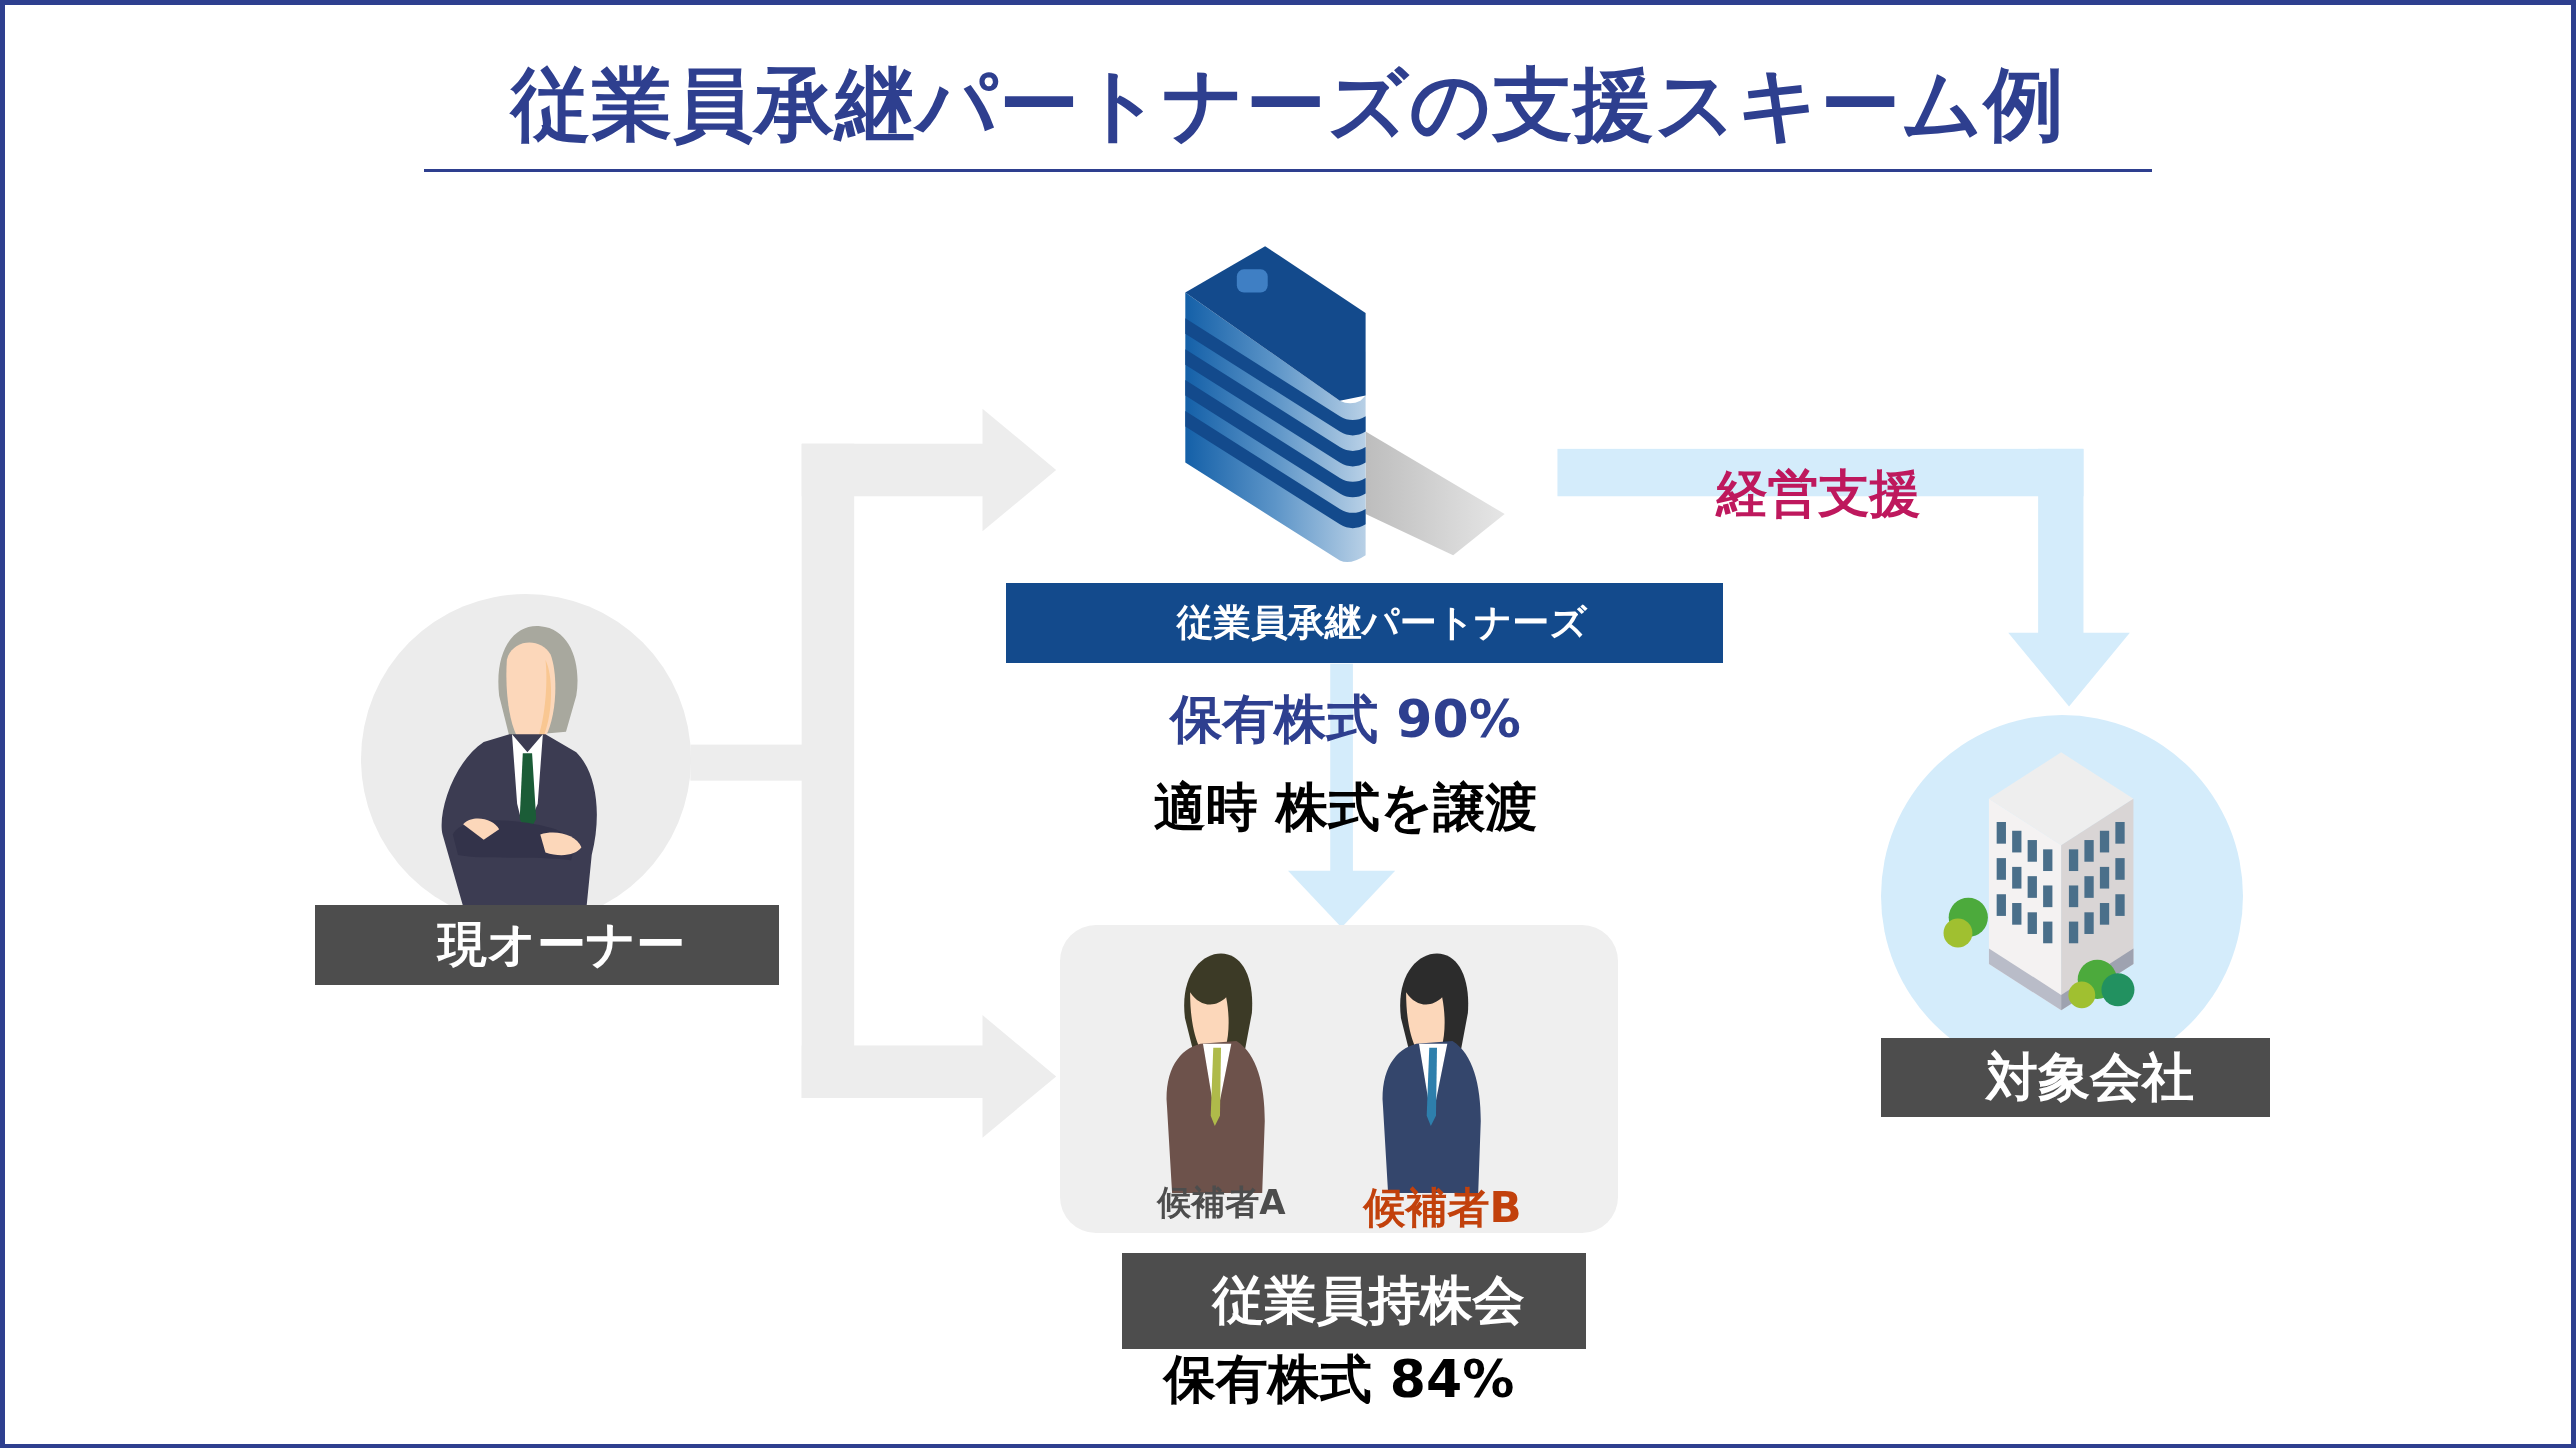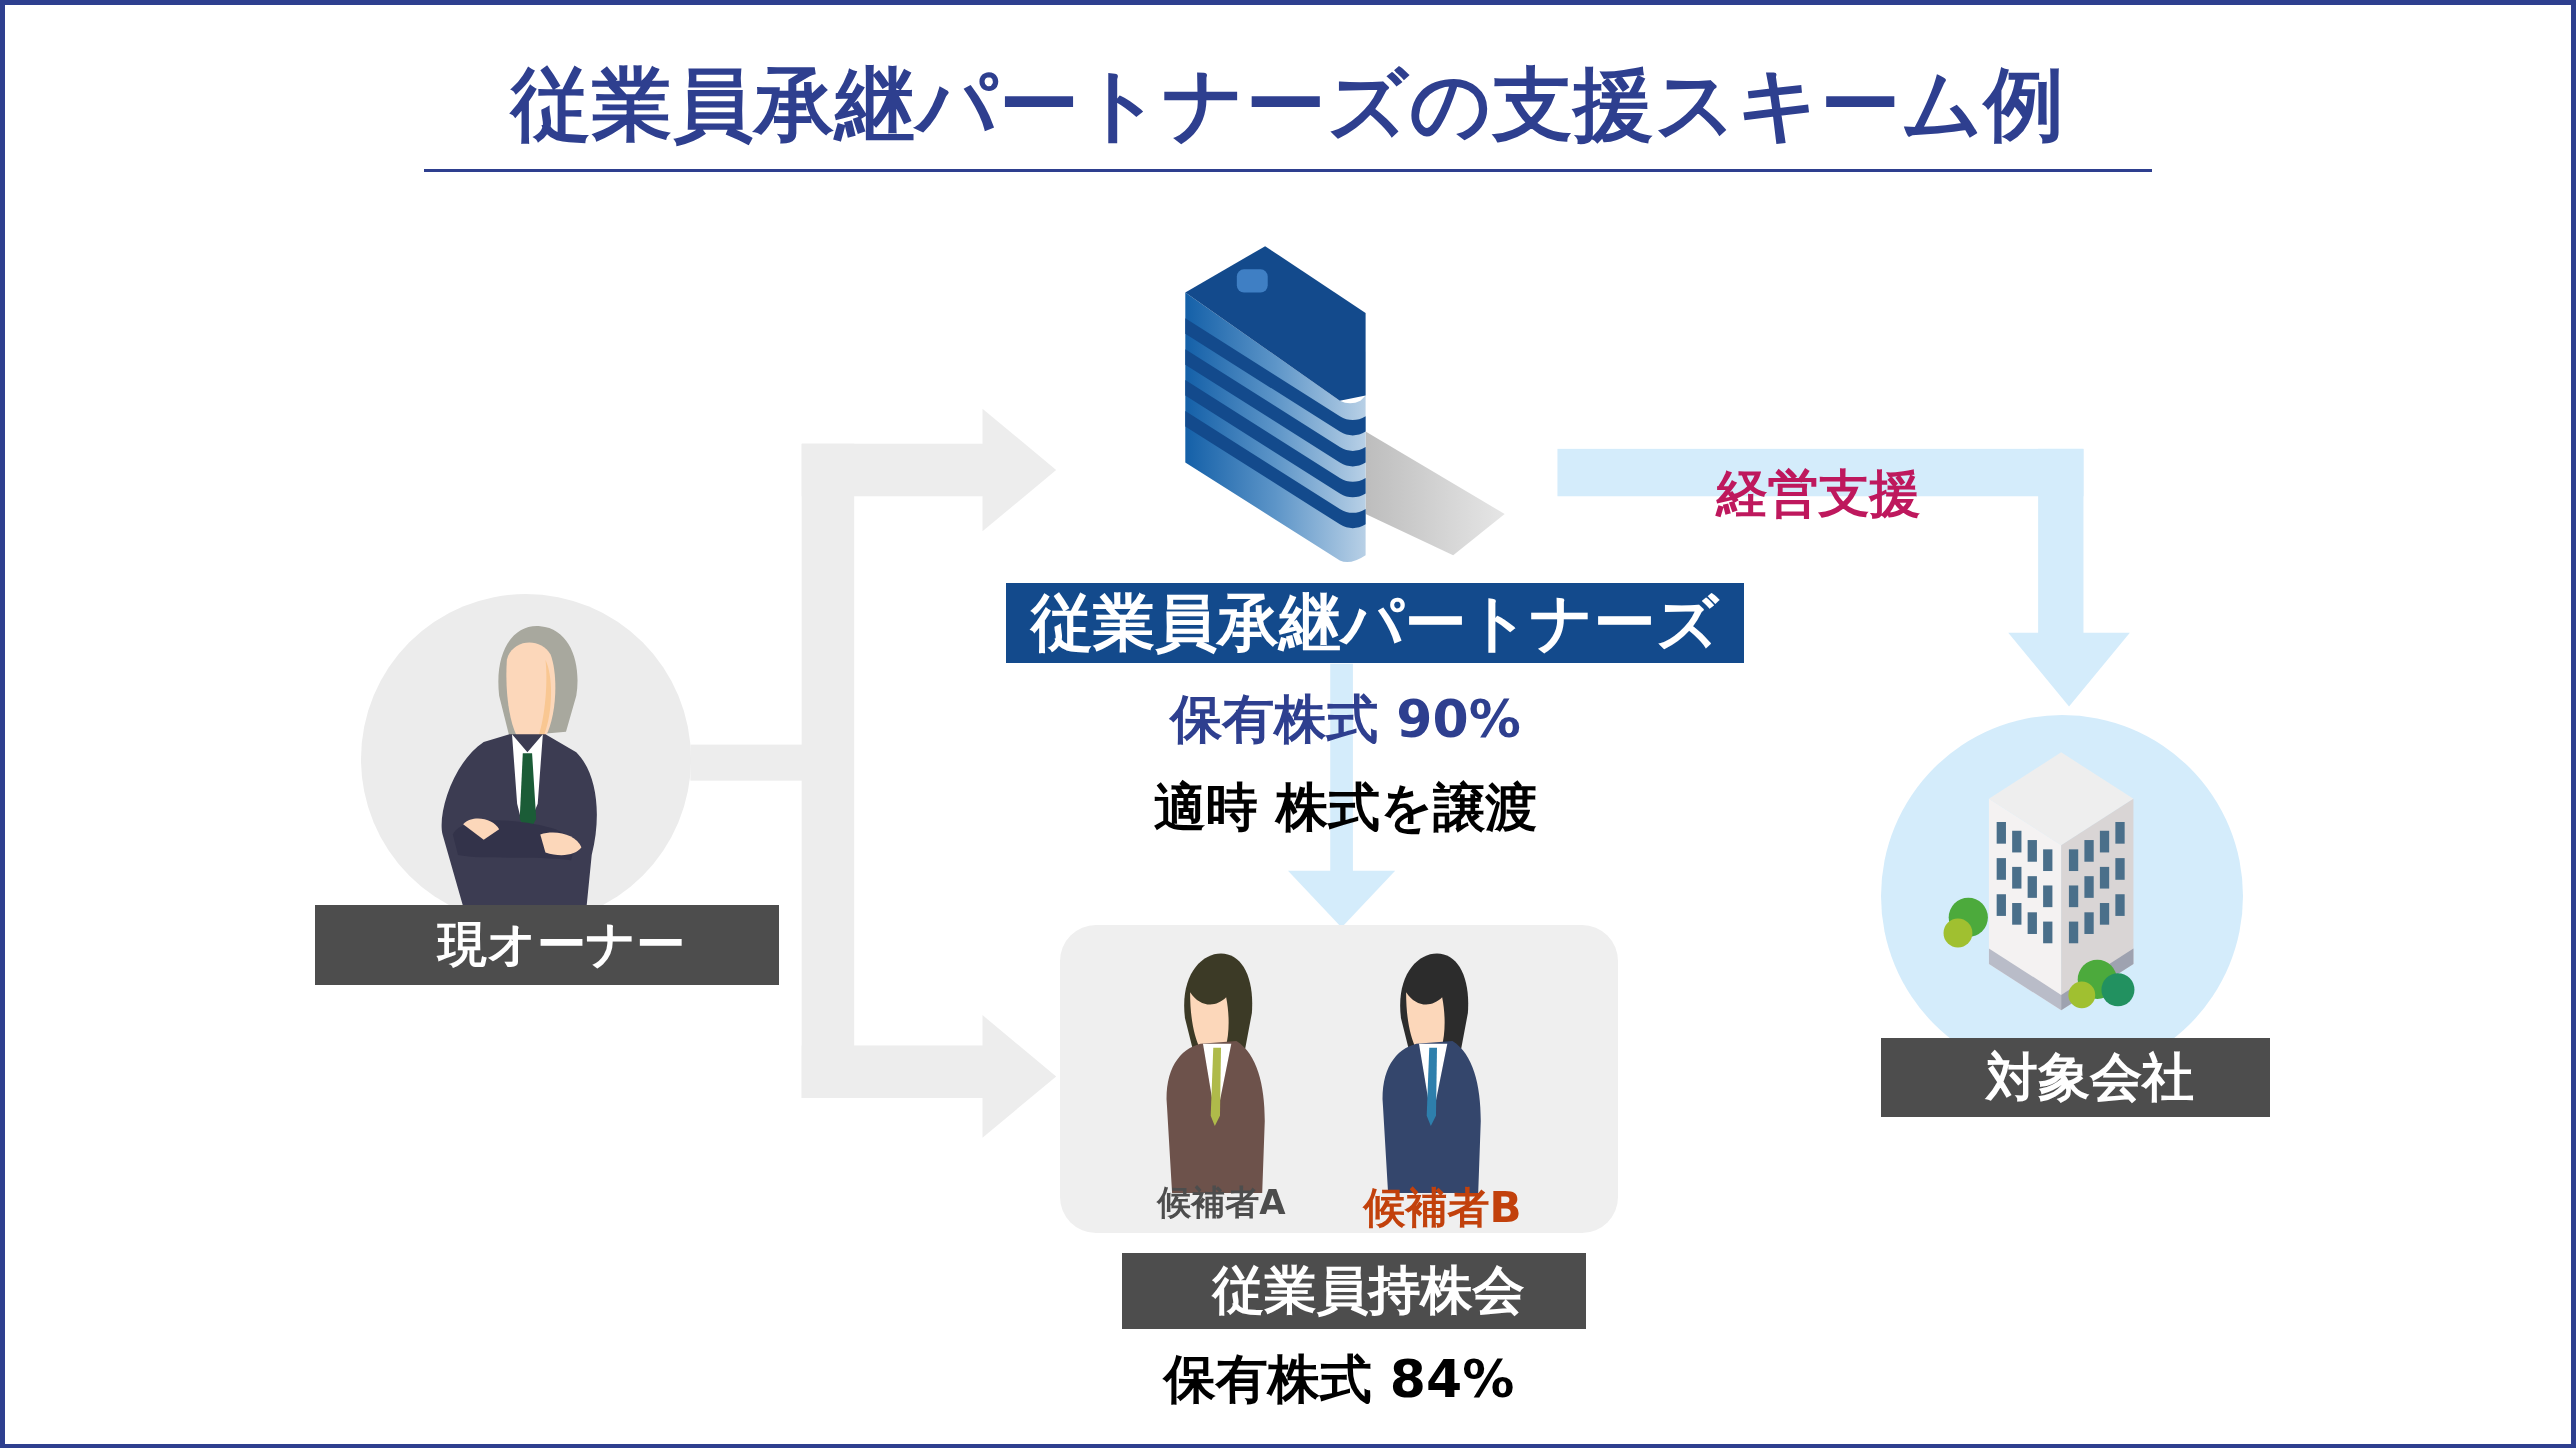--- a/index.html
+++ b/index.html
@@ -84,42 +84,42 @@
   <path d="M20 90 L320 300 Q340 310 360 300 L370 290 L370 600 Q340 620 320 610 L20 420 Z" fill="url(#bfront)"></path>
   <path d="M20 90 L175 0 L370 130 L370 290 L320 300 Z" fill="#134a8c"></path>
   <g fill="#134a8c">
     <path d="M20 140 L320 330 Q345 345 370 330 L370 360 Q345 375 320 360 L20 170 Z"></path>
     <path d="M20 200 L320 390 Q345 405 370 390 L370 420 Q345 435 320 420 L20 230 Z"></path>
     <path d="M20 260 L320 450 Q345 465 370 450 L370 480 Q345 495 320 480 L20 290 Z"></path>
     <path d="M20 320 L320 510 Q345 525 370 510 L370 540 Q345 555 320 540 L20 350 Z"></path>
   </g>
   <rect x="120" y="45" width="60" height="45" rx="14" fill="#3f7fc4"></rect>
 </svg>
-<div class="abs label-box blue-label" style="left:1006px;top:583px;width:738px;height:80px;font-size:62px;">従業員承継パートナーズ</div>
+<div class="abs label-box blue-label" style="left:1006px;top:583px;width:682px;height:80px;font-size:37px;padding-left:35px;">従業員承継パートナーズ</div>
 <div class="abs text-center" style="left:1006px;top:685px;width:679px;font-size:52px;color:#2e3f8f;">保有株式 90%</div>
 <div class="abs text-center" style="left:1006px;top:773px;width:679px;font-size:52px;color:#000;">適時 株式を譲渡</div>
 
 <div class="abs" style="left:1060px;top:925px;width:558px;height:308px;border-radius:36px;background:#efefef;"></div>
 <svg class="abs" style="left:1154px;top:951px" width="134" height="242" viewBox="0 0 260 470">
   <path d="M60 130 C50 50 90 5 130 5 C170 5 195 50 190 120 L175 200 L80 210 Z" fill="#3c3a26"></path>
   <path d="M70 80 C90 110 120 110 140 90 C150 140 145 200 120 220 C90 210 70 160 70 80 Z" fill="#fcd7ba"></path>
   <path d="M35 470 L25 300 C20 230 50 190 90 180 L160 175 C200 200 215 260 215 330 L210 470 Z" fill="#6d524b"></path>
   <path d="M95 180 L150 180 L120 330 Z" fill="#ffffff"></path>
   <path d="M115 188 L130 188 L128 320 L118 340 L110 320 Z" fill="#afba4a"></path>
 </svg>
 <svg class="abs" style="left:1370px;top:951px" width="134" height="242" viewBox="0 0 260 470">
   <path d="M60 130 C50 50 90 5 130 5 C170 5 195 50 190 120 L175 200 L80 210 Z" fill="#2c2c2c"></path>
   <path d="M70 80 C90 110 120 110 140 90 C150 140 145 200 120 220 C90 210 70 160 70 80 Z" fill="#fcd7ba"></path>
   <path d="M35 470 L25 300 C20 230 50 190 90 180 L160 175 C200 200 215 260 215 330 L210 470 Z" fill="#34466c"></path>
   <path d="M95 180 L150 180 L120 330 Z" fill="#ffffff"></path>
   <path d="M115 188 L130 188 L128 320 L118 340 L110 320 Z" fill="#2e7fac"></path>
 </svg>
 <div class="abs text-center" style="left:1108px;top:1180px;width:227px;font-size:34px;color:#4d4d4d;">候補者A</div>
 <div class="abs text-center" style="left:1329px;top:1180px;width:227px;font-size:42px;color:#c2410c;">候補者B</div>
-<div class="abs label-box dark-label" style="left:1122px;top:1253px;width:435px;height:76px;font-size:52px;">従業員持株会</div>
+<div class="abs label-box dark-label" style="left:1122px;top:1253px;width:435px;height:96px;font-size:52px;">従業員持株会</div>
 <div class="abs text-center" style="left:1030px;top:1345px;width:618px;font-size:52px;color:#000;">保有株式 84%</div>
 
 <div class="abs text-center" style="left:1638px;top:460px;width:361px;font-size:51px;color:#be185d;">経営支援</div>
 
 <div class="abs" style="left:1881px;top:715px;width:362px;height:362px;border-radius:50%;background:#d4ecfb;"></div>
 <svg class="abs" style="left:1927px;top:742px" width="289" height="289" viewBox="0 0 560 560">
   <polygon points="120,110 260,20 400,110 260,200" fill="#eeeeee"></polygon>
   <polygon points="120,110 260,200 260,520 120,430" fill="#f4f2f2"></polygon>
   <polygon points="260,200 400,110 400,430 260,520" fill="#d9d5d5"></polygon>
   <polygon points="120,400 260,490 260,520 120,430" fill="#b9bcc8"></polygon>

